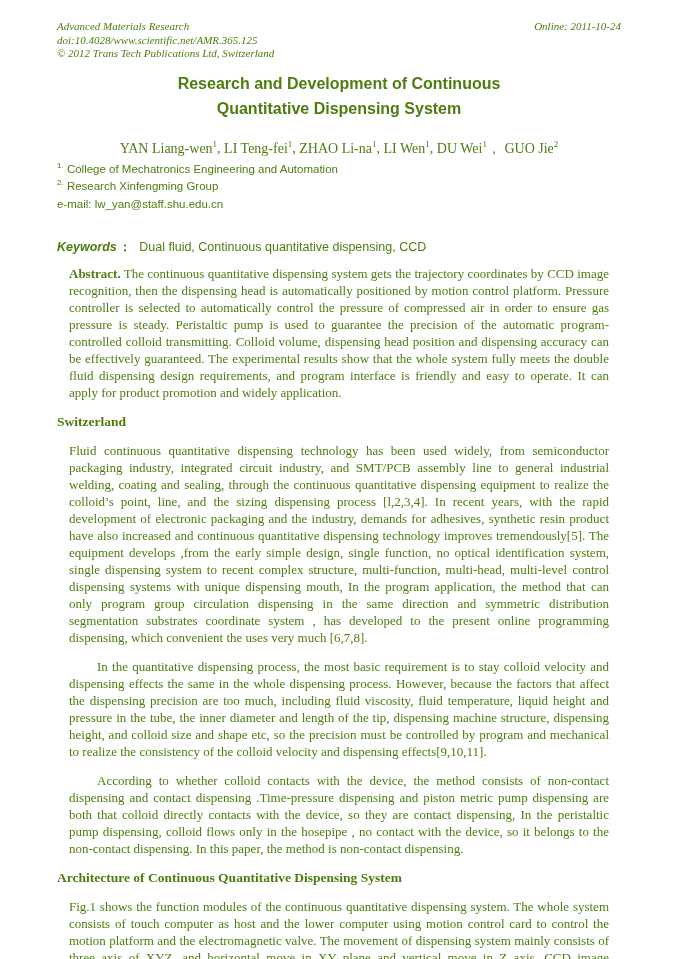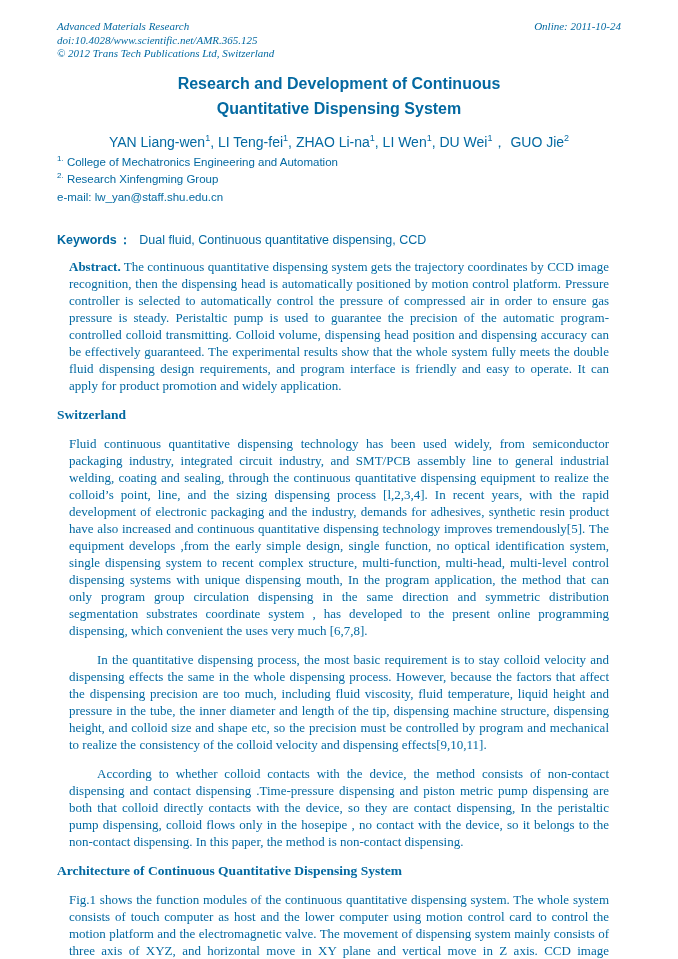--- a/index.html
+++ b/index.html
@@ -2,59 +2,59 @@
 <html><head>
 <meta charset="utf-8">
 <style>
   html, body { margin: 0; padding: 0; background: #ffffff; }
   body { width: 678px; height: 959px; overflow: hidden; }
   .page {
     box-sizing: border-box;
     width: 678px; height: 959px;
     padding: 20px 57px 0 57px;
     background: #ffffff;
-    color: #0369a1;
+    color: #4d7c0f;
   }
   
   .meta-row { display: flex; justify-content: space-between; align-items: flex-start; }
   .meta-left, .meta-right {
     font-family: "Liberation Serif", serif;
     font-style: italic;
     font-size: 11px; line-height: 13.5px;
   }
   
   .title-block {
     margin-top: 10px;
     text-align: center;
     font-family: "Liberation Sans", sans-serif;
     font-weight: bold;
     font-size: 16px; line-height: 25px;
   }
   
   .authors-line {
-    margin-top: 8px;
+    margin-top: 14px;
     text-align: center;
-    font-family: Liberation Sans, sans-serif;
+    font-family: Liberation Serif, serif;
     font-size: 14px; line-height: 20px;
   }
   .authors-line sup { font-size: 9px; }
   
   .affil-block {
     text-align: left;
     font-family: "Liberation Sans", sans-serif;
     font-size: 11.5px; line-height: 14.5px;
   }
   .affil-block sup { font-size: 8px; }
   
   .keywords {
     margin-top: 28px;
     font-family: "Liberation Sans", sans-serif;
     font-size: 12.5px; line-height: 17px;
   }
-  .kw-label { font-weight: bold; }
+  .kw-label { font-weight: bold; font-style: italic; }
   .kw-colon { font-weight: bold; margin: 0 8px 0 2px; }
   
   .body-text {
     margin: 12px;
     font-family: "Liberation Serif", serif;
     font-size: 13px; line-height: 17px;
     text-align: justify;
   }
   .abstract-p { margin-top: 9px; }
   .bold { font-weight: bold; }

